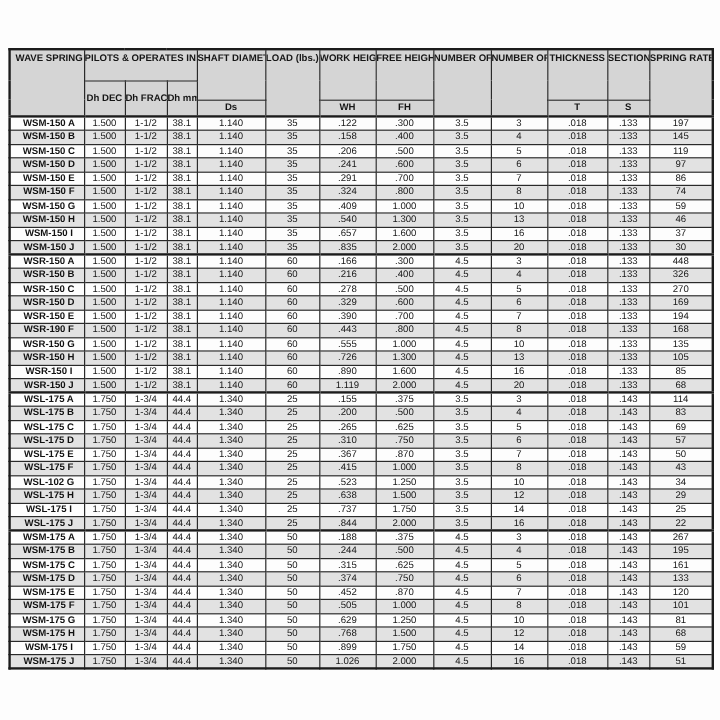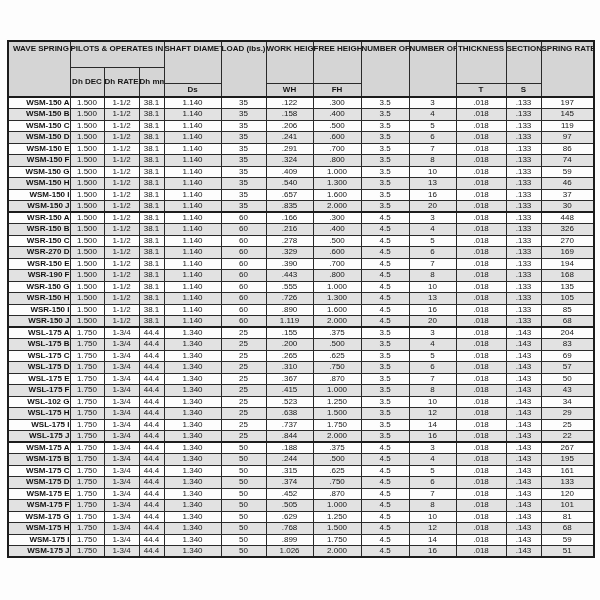--- a/index.html
+++ b/index.html
@@ -50,21 +50,21 @@
   
   tbody td {
     height: 11.5px;
     font-size: 8px;
     line-height: 1;
     text-align: center;
     vertical-align: middle;
     color: #3a3a3a;
   }
   tbody td:first-child {
-    text-align: right;
+    text-align: center;
     padding-left: 3px;
     font-weight: bold;
     color: #111111;
   }
   tbody tr.shaded td { background: #e2e2e2; }
   tbody tr.group-start td { border-top: 2px solid #1c1c1c; }
 </style>
 </head>
 <body>
 
@@ -111,21 +111,21 @@
         <th rowspan="2">SECTION</th>
         <th rowspan="3" class="hb">SPRING
 RATE
 Ref.
 Lb/In.</th>
       </tr>
       <tr class="hr2">
         <th rowspan="2" class="mid hb">Dh
 DEC</th>
         <th rowspan="2" class="mid hb">Dh
-RATE</th>
+FRAC</th>
         <th rowspan="2" class="mid hb">Dh
 mm</th>
       </tr>
       <tr class="hr3">
         <th class="mid hb">Ds</th>
         <th class="mid hb">WH</th>
         <th class="mid hb">FH</th>
         <th class="mid hb">T</th>
         <th class="mid hb">S</th>
       </tr>
@@ -320,21 +320,21 @@
       <td>60</td>
       <td>.278</td>
       <td>.500</td>
       <td>4.5</td>
       <td>5</td>
       <td>.018</td>
       <td>.133</td>
       <td>270</td>
     </tr>
         <tr class="shaded">
-      <td>WSR-270 D</td>
+      <td>WSR-150 D</td>
       <td>1.500</td>
       <td>1-1/2</td>
       <td>38.1</td>
       <td>1.140</td>
       <td>60</td>
       <td>.329</td>
       <td>.600</td>
       <td>4.5</td>
       <td>6</td>
       <td>.018</td>
@@ -437,21 +437,21 @@
       <td>1-3/4</td>
       <td>44.4</td>
       <td>1.340</td>
       <td>25</td>
       <td>.155</td>
       <td>.375</td>
       <td>3.5</td>
       <td>3</td>
       <td>.018</td>
       <td>.143</td>
-      <td>204</td>
+      <td>114</td>
     </tr>
         <tr class="shaded">
       <td>WSL-175 B</td>
       <td>1.750</td>
       <td>1-3/4</td>
       <td>44.4</td>
       <td>1.340</td>
       <td>25</td>
       <td>.200</td>
       <td>.500</td>

